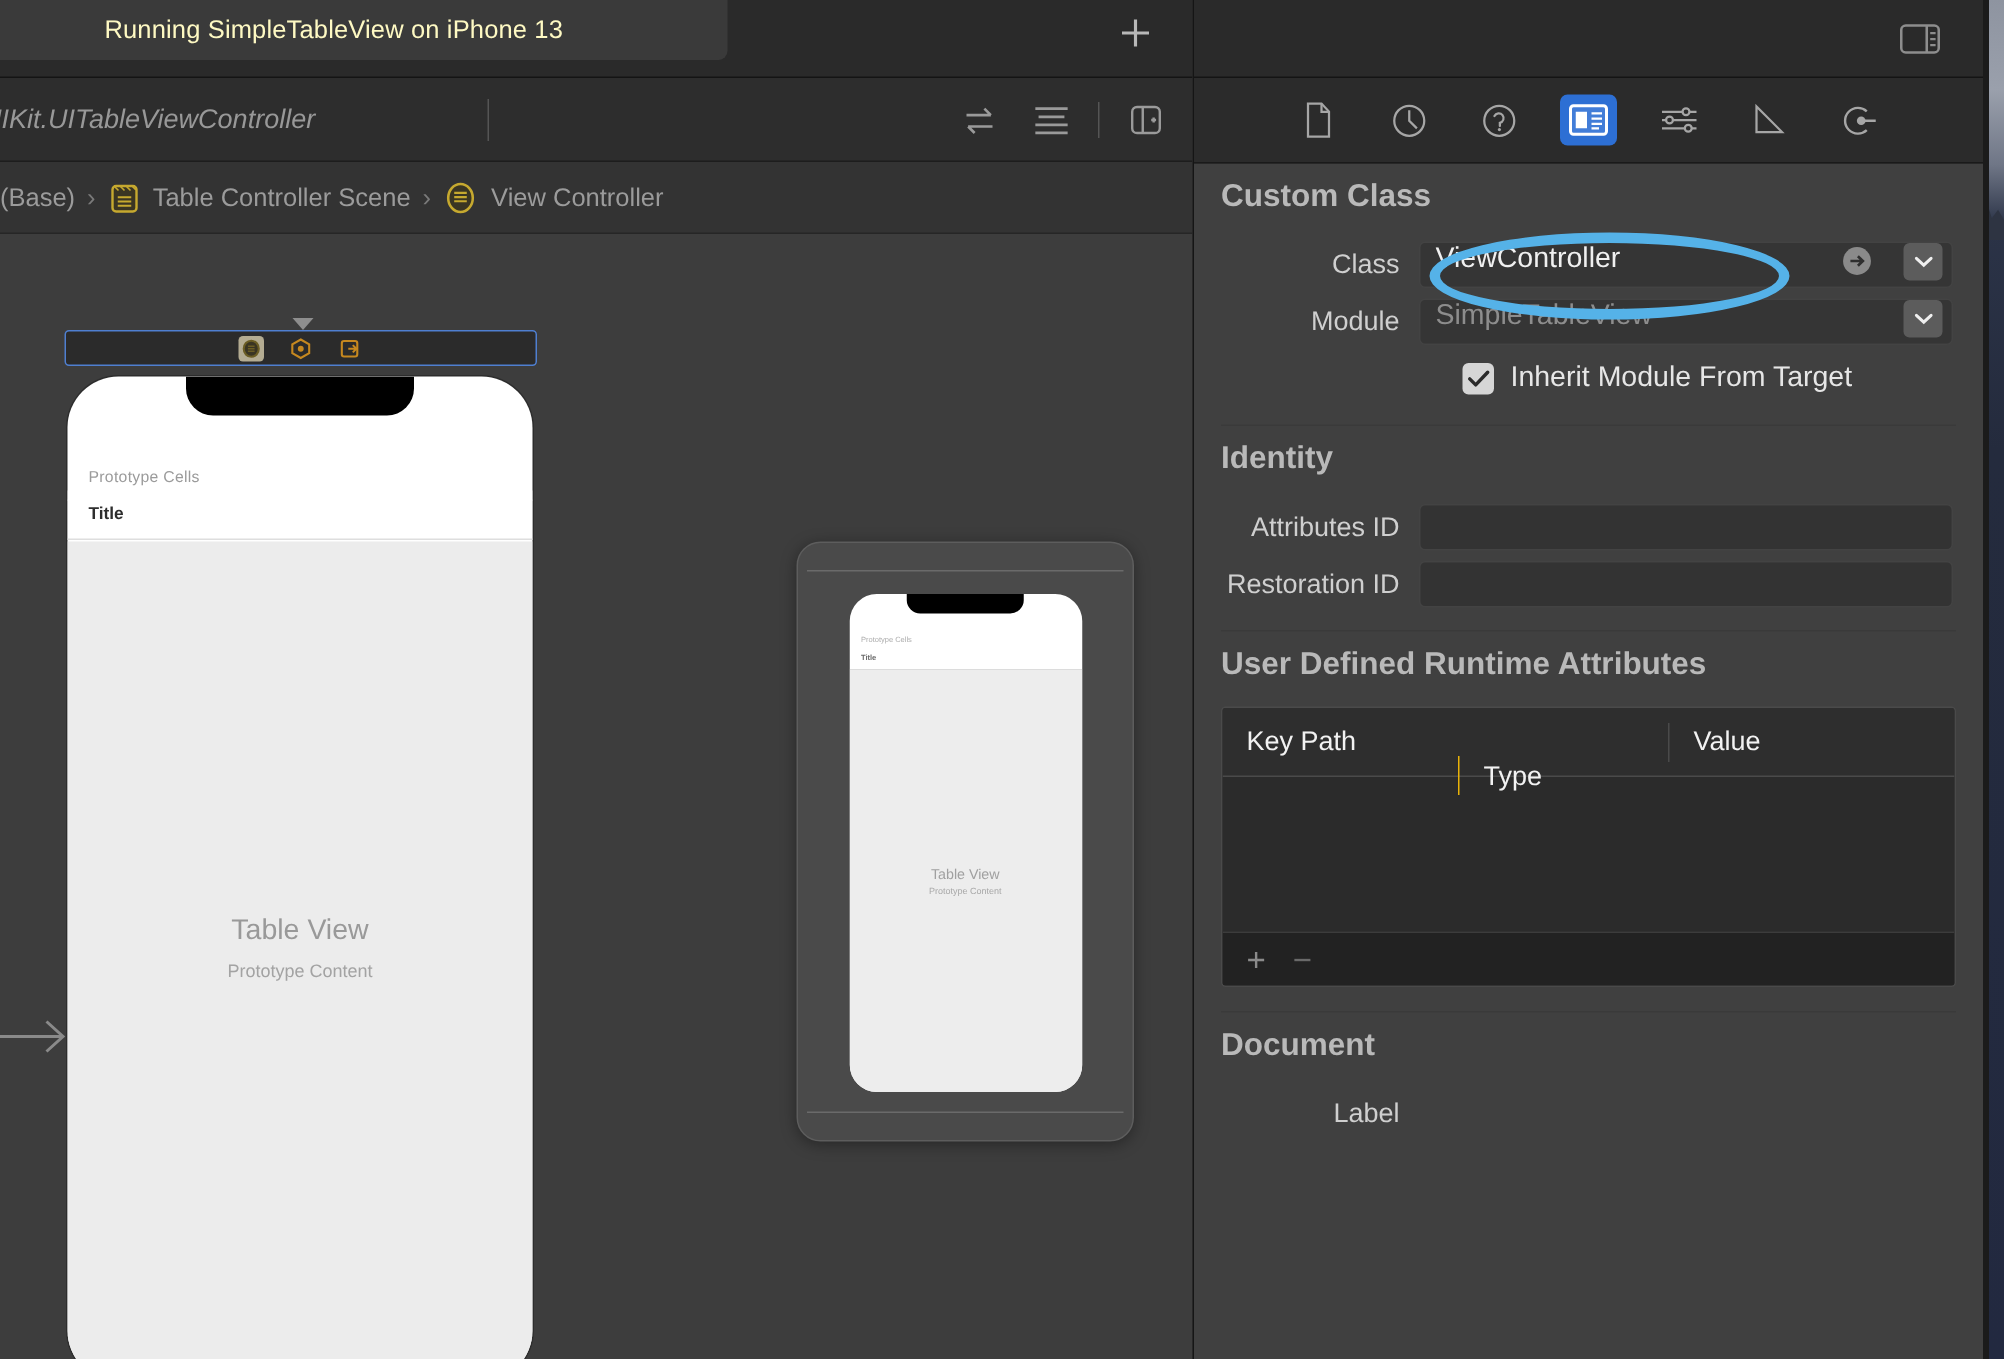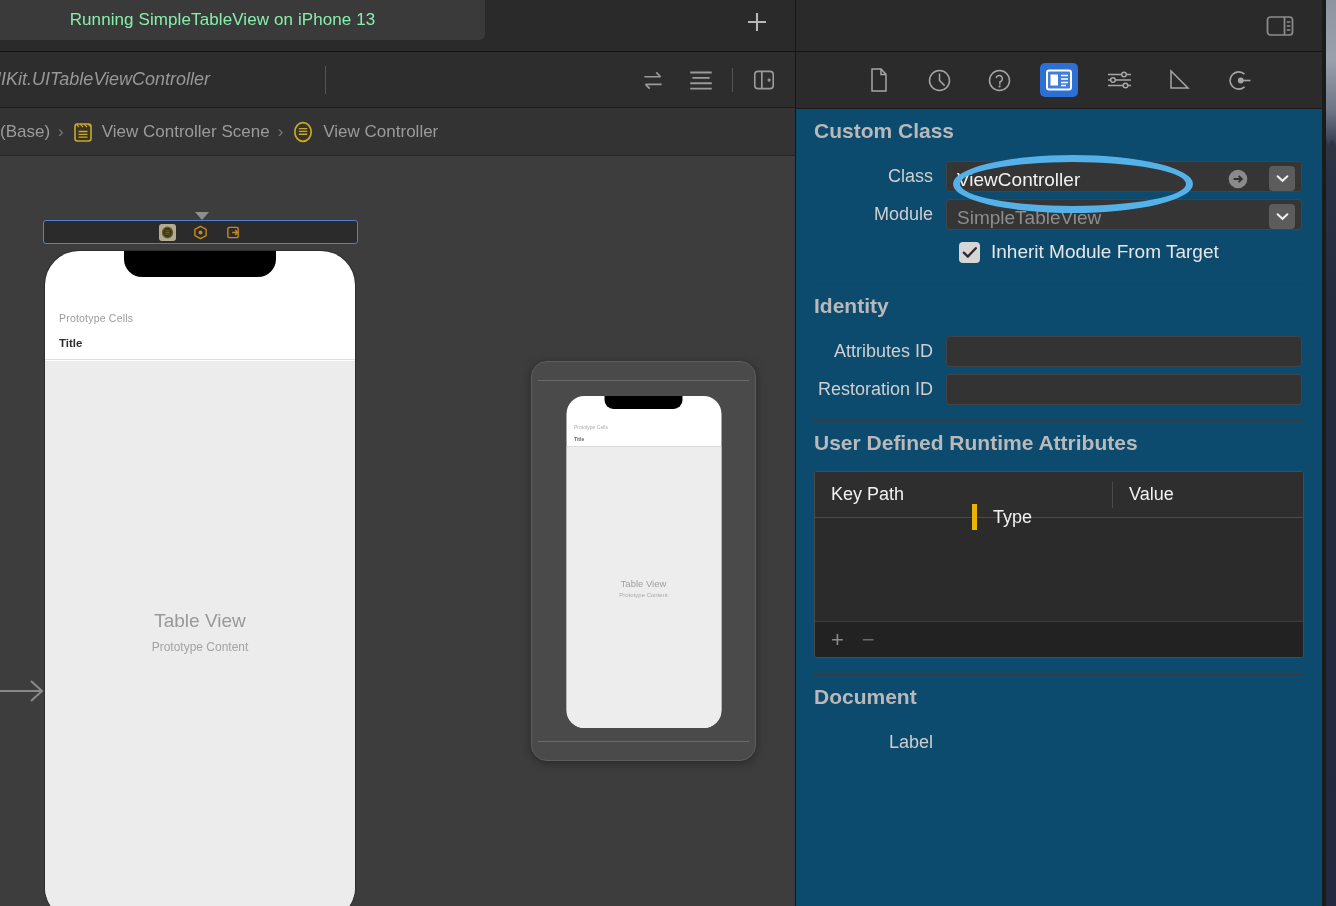--- a/index.html
+++ b/index.html
@@ -39,21 +39,21 @@
     position: absolute; top: 0; left: 0; width: 1322px; height: 52px;
     background: #2a2a2a; border-bottom: 1px solid #141414;
   }
   .tab {
     position: absolute; top: 0; left: -40px; width: 525px; height: 40px;
     background: #3a3a3a;
     border-bottom-left-radius: 6px; border-bottom-right-radius: 6px;
     display: flex; align-items: center; justify-content: center;
   }
   .tab-label {
-    font-size: 17px; color: #86efac; letter-spacing: 0.1px;
+    font-size: 17px; color: #fef9c3; letter-spacing: 0.1px;
     white-space: nowrap;
   }
   .tab-plus {
     position: absolute; top: 0px; left: 735px; width: 44px; height: 44px;
     display: flex; align-items: center; justify-content: center;
     color: #b8b8b8; font-size: 30px; font-weight: 300; line-height: 1;
   }
 
   
   .editor {
@@ -174,21 +174,21 @@
     position: absolute; left: 0; top: 51px; width: 100%; bottom: 0;
     background: #ededed; display: flex; flex-direction: column;
     align-items: center; justify-content: center;
   }
   .p2-title { font-size: 9.5px; color: #a0a0a0; }
   .p2-sub { font-size: 6px; color: #a8a8a8; margin-top: 3px; }
 
   
   .inspector {
     position: absolute; top: 0; left: 795px; width: 527px; height: 906px;
-    background: #0c4a6e; border-left: 1px solid #151515;
+    background: #404040; border-left: 1px solid #151515;
   }
   .insp-top {
     position: absolute; top: 0; left: 0; width: 100%; height: 52px;
     background: #2a2a2a; border-bottom: 1px solid #141414;
     display: flex; align-items: center; justify-content: flex-end;
     padding-right: 24px;
   }
   .panel-toggle { width: 36px; height: 30px; display: flex;
                   align-items: center; justify-content: center; }
   .insp-tabs {
@@ -213,53 +213,53 @@
   .hr { height: 1px; background: #3a3a3a; margin: 0 18px; }
 
   .row { display: flex; align-items: center; height: 34px;
          margin: 4px 0; padding-right: 20px; }
   .row-label {
     width: 150px; text-align: right; padding-right: 13px;
     font-size: 18px; color: #cfcfcf; white-space: nowrap;
   }
   .field {
     flex: 1; height: 31px; background: #353535; border: 1px solid #434343;
-    border-radius: 4px; display: flex; align-items: flex-end;
+    border-radius: 4px; display: flex; align-items: flex-start;
     padding: 0 6px 0 10px; font-size: 19px; color: #f0f0f0; gap: 15px;
   }
   .field.empty { background: #333333; }
   .field.placeholder { color: #8d8d8d; }
   .field-val { flex: 1; white-space: nowrap; overflow: hidden; }
   .goto-btn { width: 24px; height: 24px; display: flex; align-items: center;
               justify-content: center; margin-right: 4px; }
   .chev-btn {
     width: 26px; height: 25px; background: #5c5c5c; border-radius: 4px;
     display: flex; align-items: center; justify-content: center;
     color: #e8e8e8; font-size: 12px; flex: none;
   }
   .chk-row { display: flex; align-items: center; padding-left: 163px;
-             height: 34px; margin: 2px 0; }
+             height: 34px; margin: 2px 16px; }
   .checkbox {
     width: 21px; height: 21px; border-radius: 4px; margin-right: 11px;
     display: flex; align-items: center; justify-content: center; flex: none;
   }
   .checkbox.on { background: #d6d6d6; }
   .checkbox.off { background: #4a4a4a; border: 1px solid #5a5a5a; }
   .chk-label { font-size: 19px; color: #e6e6e6; white-space: nowrap; }
 
   
   .table-wrap {
     margin: 4px 18px 0 18px; border: 1px solid #4a4a4a; border-radius: 3px;
     background: #2b2b2b; overflow: hidden;
   }
   .tbl-head { display: flex; height: 46px; background: #2e2e2e;
               border-bottom: 1px solid #4a4a4a; align-items: center; }
   .th { font-size: 18px; color: #f2f2f2; padding-left: 16px; }
   .th.kp { width: 157px; }
-  .th.ty { width: 140px; border-left: 5px solid #eab308;
+  .th.ty { width: 140px; border-left: 1px solid #eab308;
            height: 26px; display: flex; align-items: center; margin-top: 45px; }
   .th.va { flex: 1; border-left: 1px solid #4a4a4a;
            height: 26px; display: flex; align-items: center; text-align: center; }
   .tbl-body { height: 103px; background: #2b2b2b; }
   .tbl-foot { height: 36px; background: #222222; border-top: 1px solid #3c3c3c;
               display: flex; align-items: center; padding-left: 16px; gap: 18px; }
   .foot-btn { color: #8b8b8b; font-size: 22px; line-height: 1; }
   .foot-btn.minus { color: #6a6a6a; }
 
   
@@ -327,21 +327,21 @@
         </div>
         <span class="crumb-sep">›</span>
         <div class="crumb">
           <span class="crumb-icon">
             <svg width="22" height="24" viewBox="0 0 22 24">
               <rect x="3" y="4" width="16" height="17" rx="2.4" fill="#3a3523" stroke="#c6a92f" stroke-width="1.6"></rect>
               <path d="M4 4 L7 7 M8 4 L11 7 M12 4 L15 7 M16 4 L18.6 6.6" stroke="#c6a92f" stroke-width="1.1"></path>
               <path d="M6.5 11.5 H15.5 M6.5 14.3 H15.5 M6.5 17.1 H15.5" stroke="#c6a92f" stroke-width="1.3"></path>
             </svg>
           </span>
-          <span>View Controller Scene</span>
+          <span>Table Controller Scene</span>
         </div>
         <span class="crumb-sep">›</span>
         <div class="crumb">
           <span class="crumb-icon">
             <svg width="24" height="24" viewBox="0 0 24 24">
               <ellipse cx="12" cy="12" rx="8.2" ry="9.3" fill="#3a3523" stroke="#c6a92f" stroke-width="1.7"></ellipse>
               <path d="M7.8 8.6 H16.2 M7.8 11.4 H16.2 M7.8 14.2 H16.2" stroke="#c6a92f" stroke-width="1.4"></path>
             </svg>
           </span>
           <span>View Controller</span>

